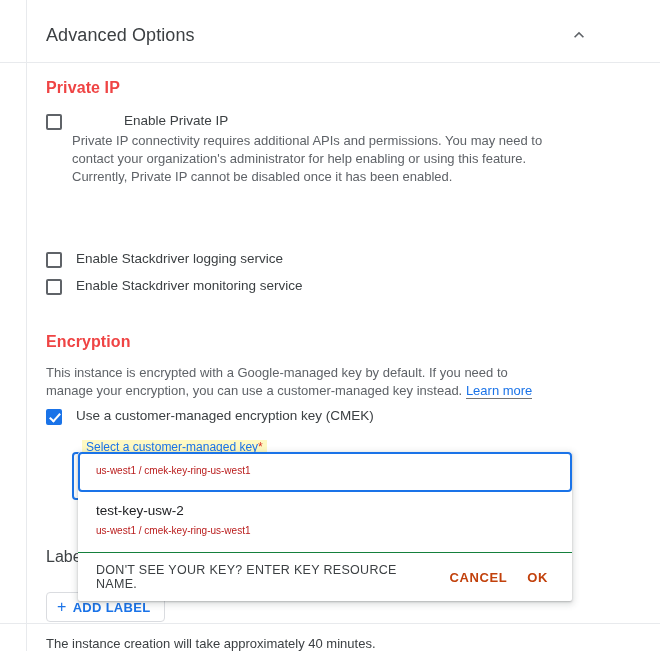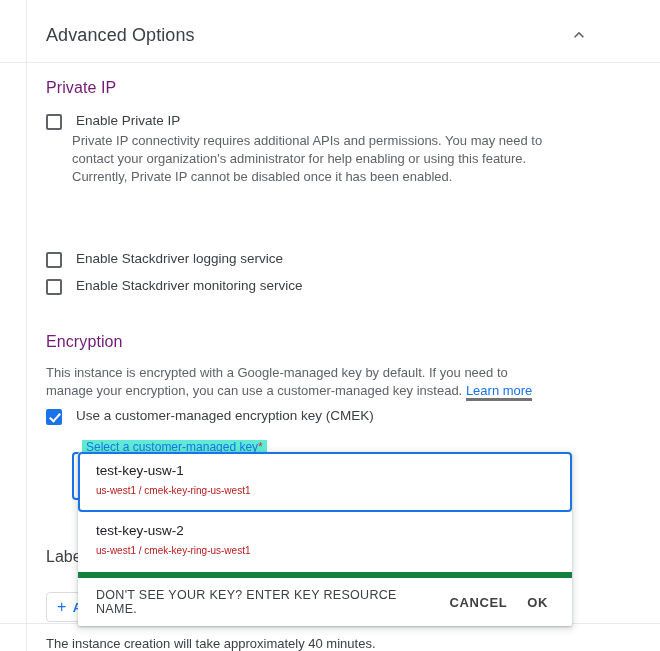--- a/index.html
+++ b/index.html
@@ -65,22 +65,22 @@
     position: absolute;
     left: 0;
     top: 62px;
     width: 660px;
     height: 1px;
     background: #e8eaed;
   }
 
   h3.sub {
     font-size: 16px;
-    font-weight: normal;
-    color: #701a75;
+    font-weight: bold;
+    color: #ef4444;
     margin: 0;
     letter-spacing: 0.1px;
   }
 
   .checkbox-row {
     display: flex;
     align-items: flex-start;
   }
   .cb {
     width: 16px;
@@ -116,21 +116,21 @@
     line-height: 16px;
   }
   .helper {
     font-size: 13px;
     color: #5f6368;
     line-height: 18px;
   }
   .link {
     color: #1a73e8;
     text-decoration: none;
-    border-bottom: 3px solid #737373;
+    border-bottom: 1px solid #737373;
     cursor: pointer;
   }
 
   
   .abs { position: absolute; }
 
   
   .select-field {
     position: absolute;
     left: 72px;
@@ -139,21 +139,21 @@
     height: 48px;
     border: 2px solid #1a73e8;
     border-radius: 4px;
     box-sizing: border-box;
     background: #ffffff;
   }
   .select-label {
     position: absolute;
     left: 82px;
     top: 440px;
-    background: #5eead4;
+    background: #fef9c3;
     padding: 0 4px;
     font-size: 12px;
     color: #1a73e8;
     z-index: 5;
   }
   .select-label .req { color: #d93025; }
 
   
   .dropdown {
     position: absolute;
@@ -181,35 +181,35 @@
     font-size: 13.5px;
     color: #202124;
     line-height: 20px;
   }
   .option .opt-sub {
     font-size: 10px;
     color: #b91c1c;
     line-height: 20px;
   }
   .dd-footer {
-    border-top: 6px solid #15803d;
+    border-top: 1px solid #15803d;
     display: flex;
     align-items: center;
     padding: 10px 14px 10px 18px;
     justify-content: flex-start;
   }
   .dd-footer .prompt {
     font-size: 12.5px;
     color: #3c4043;
     letter-spacing: 0.3px;
     flex: 1 1 auto;
   }
   .text-btn {
     font-size: 13px;
-    color: #404040;
+    color: #c2410c;
     font-weight: bold;
     letter-spacing: 0.6px;
     background: none;
     border: none;
     padding: 6px 10px;
     cursor: pointer;
     font-family: "Liberation Sans", sans-serif;
   }
 
   
@@ -274,21 +274,21 @@
       <div class="title">Advanced Options</div>
       <div class="chevron-btn">
         <svg width="20" height="20" viewBox="0 0 24 24" aria-hidden="true">
           <path d="M7.4 15.4L12 10.8l4.6 4.6L18 14l-6-6-6 6z" fill="#5f6368"></path>
         </svg>
       </div>
     </div>
 
     <h3 class="sub abs" style="left:0; top:79px;">Private IP</h3>
 
-    <div class="checkbox-row abs" style="left:0; top:113px; width:520px;">
+    <div class="checkbox-row abs" style="left:0; top:113px; width:520px;gap:48px;">
       <div class="cb"></div>
       <div class="cb-label">Enable Private IP</div>
     </div>
 
     <div class="helper abs" style="left:26px; top:132px; width:500px;">Private IP connectivity requires additional APIs and permissions. You may need to contact your organization's administrator for help enabling or using this feature. Currently, Private IP cannot be disabled once it has been enabled.</div>
 
 
     <div class="checkbox-row abs" style="left:0; top:251px; width:420px;">
       <div class="cb"></div>
       <div class="cb-label">Enable Stackdriver logging service</div>
@@ -315,21 +315,20 @@
   </div>
 
   <div class="select-field"></div>
   <div class="select-label">
     <span>Select a customer-managed key</span><span class="req">*</span>
   </div>
 
   <div class="dropdown">
 
     <div class="option focused">
-      <div class="opt-title">test-key-usw-1</div>
       <div class="opt-sub">us-west1 / cmek-key-ring-us-west1</div>
     </div>
 
     <div class="option">
       <div class="opt-title">test-key-usw-2</div>
       <div class="opt-sub">us-west1 / cmek-key-ring-us-west1</div>
     </div>
 
     <div class="dd-footer">
       <div class="prompt">DON'T SEE YOUR KEY? ENTER KEY RESOURCE NAME.</div>

